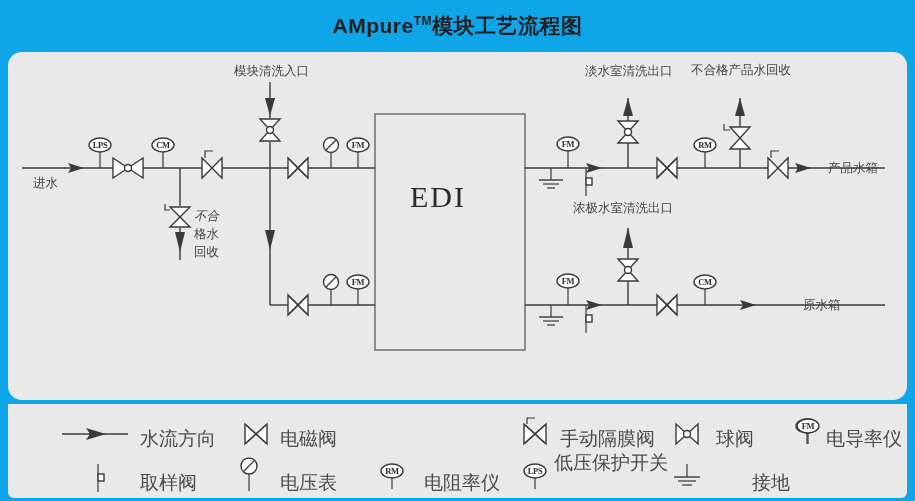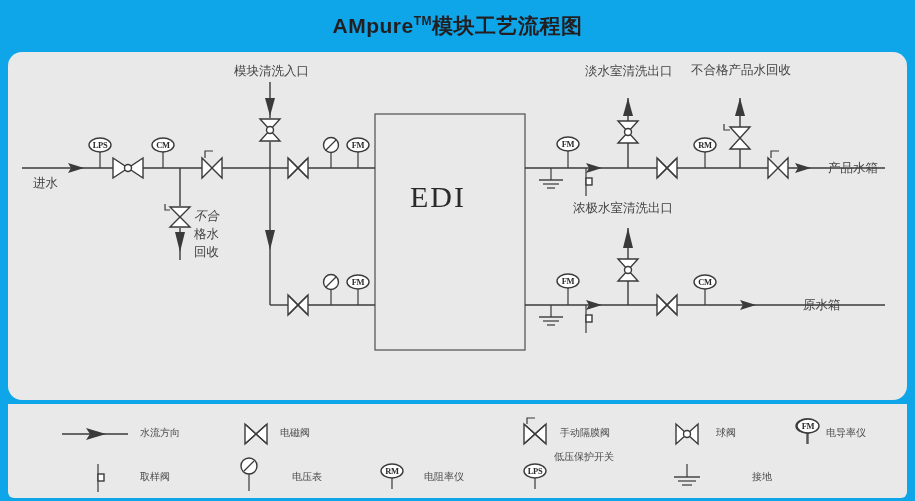--- a/index.html
+++ b/index.html
@@ -27,21 +27,21 @@
     font-size:12.5px;color:#444;white-space:nowrap;line-height:15px;
   }
   .edi-text{
     position:absolute;text-align:center;width:126px;
     font-family:"Liberation Serif","DejaVu Serif",serif;color:#2a2a2a;
   }
   .edi-a{font-size:30px;letter-spacing:2px;}
   .edi-b{font-size:30px;letter-spacing:2px;}
   .legend-txt{
     position:absolute;font-family:Liberation Mono, monospace;
-    font-size:10px;color:#4a4a4a;white-space:nowrap;
+    font-size:19px;color:#4a4a4a;white-space:nowrap;
   }
 </style>
 </head>
 <body>
 
 <div id="root">
 
   <div id="title">
     <span>AMpure</span><span class="tm">TM</span><span>模块工艺流程图</span>
   </div>
@@ -349,21 +349,21 @@
       <line class="ln" x1="674" y1="477" x2="700" y2="477"></line>
       <line class="lnt" x1="678" y1="481" x2="696" y2="481"></line>
       <line class="lnt" x1="682" y1="485" x2="692" y2="485"></line>
     </g>
   </svg>
 
   <div class="legend-txt" style="left:140px;top:426px;">水流方向</div>
   <div class="legend-txt" style="left:280px;top:426px;">电磁阀</div>
 
   <div class="legend-txt" style="left:140px;top:470px;">取样阀</div>
-  <div class="legend-txt" style="left:280px;top:470px;margin-left:12px;">电压表</div>
+  <div class="legend-txt" style="left:280px;top:470px;">电压表</div>
   <div class="legend-txt" style="left:424px;top:470px;">电阻率仪</div>
   <div class="legend-txt" style="left:560px;top:426px;">手动隔膜阀</div>
 
   <div class="legend-txt" style="left:554px;top:450px;">低压保护开关</div>
   <div class="legend-txt" style="left:712px;top:470px;margin-left:40px;">接地</div>
 <div class="legend-txt" style="left: 716px; top: 426px;">球阀</div>
     <div class="legend-txt" style="left: 826px; top: 426px;">电导率仪</div>
   </div>
 
 </body></html>

